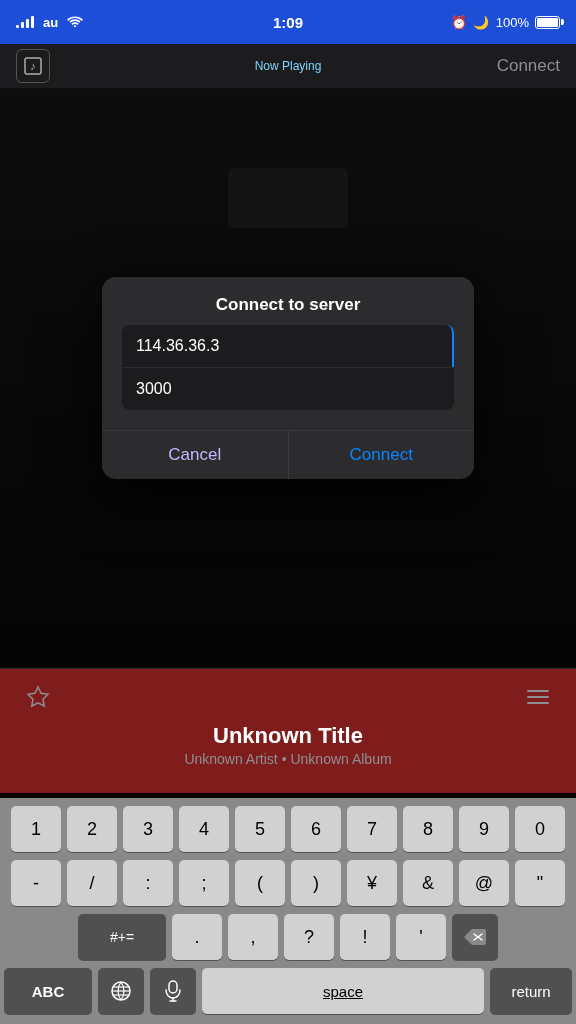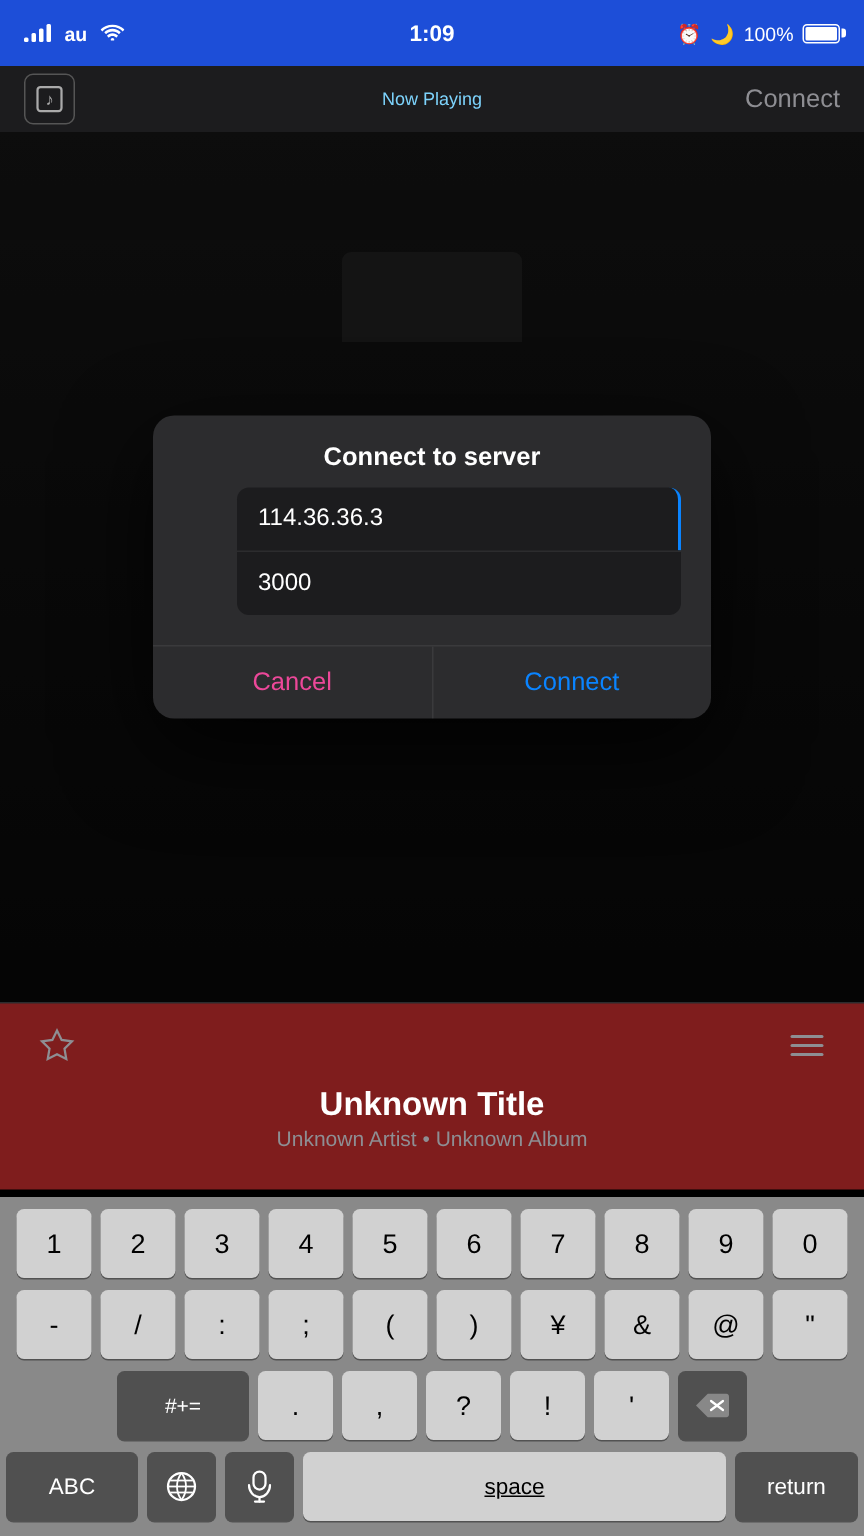--- a/index.html
+++ b/index.html
@@ -193,21 +193,20 @@
     }
 
     .dialog-title {
       color: #fff;
       font-size: 17px;
       font-weight: 700;
     }
 
     .dialog-fields {
       padding: 0 20px 10px;
-      margin-left: 36px;
     }
 
     .dialog-input {
       width: 100%;
       background: #1c1c1e;
       border: none;
       border-radius: 8px;
       padding: 12px 14px;
       color: #fff;
       font-size: 16px;
@@ -238,21 +237,21 @@
       padding: 14px;
       text-align: center;
       font-size: 17px;
       font-family: inherit;
       background: transparent;
       border: none;
       cursor: pointer;
     }
 
     .dialog-btn-cancel {
-      color: #ec4899;
+      color: #c4b5fd;
       border-right: 1px solid #3a3a3c;
     }
 
     .dialog-btn-connect {
       color: #0a84ff;
       font-weight: 400;
     }
 
     
     #player-area {
@@ -346,21 +345,21 @@
       display: flex;
       gap: 6px;
       margin-bottom: 6px;
       align-items: center;
     }
 
     .kb-abc {
       width: 88px;
       height: 46px;
       font-size: 15px;
-      font-weight: 400;
+      font-weight: 700;
     }
 
     .kb-globe {
       width: 46px;
       height: 46px;
       font-size: 18px;
     }
 
     .kb-mic {
       width: 46px;

